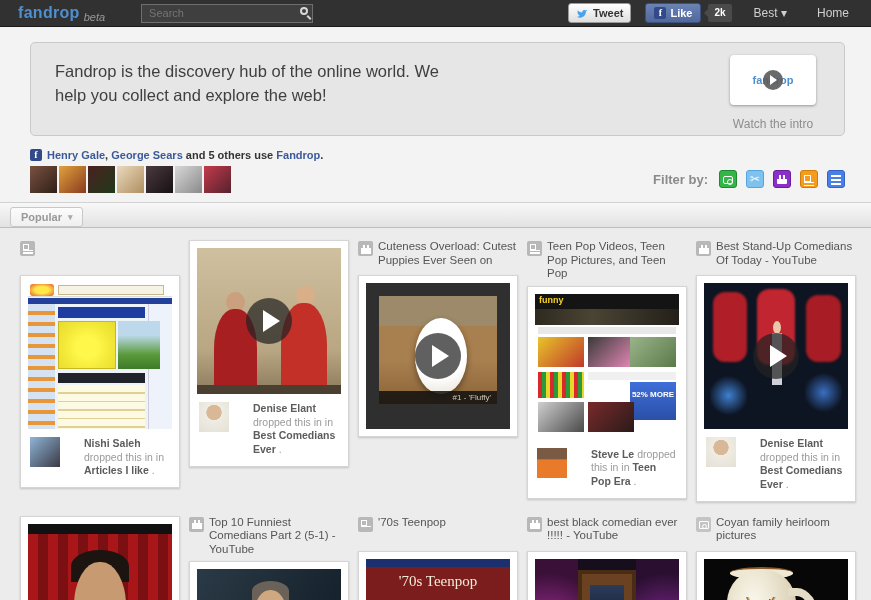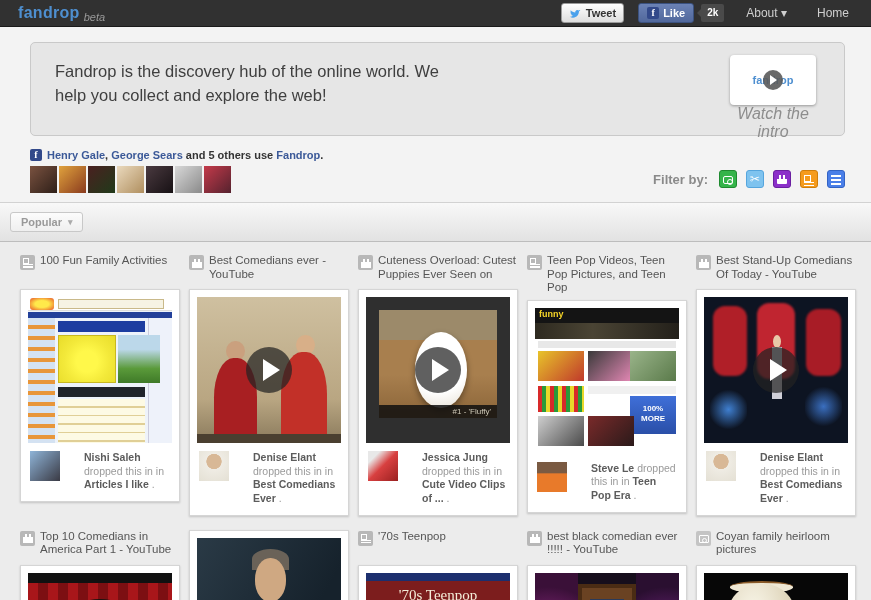--- a/index.html
+++ b/index.html
@@ -27,21 +27,21 @@
   .hero { display:flex; margin:15px 26px 0 30px; gap:13px; }
   .hero-box { background:#e6e6e6; border:1px solid #c9c9c9; border-radius:5px; height:94px; position:relative; }
   .hero-left { flex:1; }
   .hero-right { width:275px; display:flex; align-items:center; justify-content:center; gap:18px; }
   .tagline { position:absolute; left:24px; top:17px; width:400px; font-size:16.5px; color:#3f3f3f; line-height:1.45; }
   .intro { position:absolute; right:28px; top:12px; width:86px; text-align:center; cursor:pointer; }
   .intro-thumb { background:#fff; border-radius:4px; height:50px; box-shadow:0 1px 3px rgba(0,0,0,.35); position:relative; display:flex; align-items:center; justify-content:center; }
   .intro-logo { color:#4e8fd0; font-weight:bold; font-size:11px; }
   .intro-play { position:absolute; left:50%; top:50%; width:20px; height:20px; margin:-10px 0 0 -10px; background:rgba(90,90,90,.9); border-radius:50%; }
   .intro-play::after { content:""; position:absolute; left:7px; top:5px; border-left:7px solid #fff; border-top:5px solid transparent; border-bottom:5px solid transparent; }
-  .intro-caption { font-size:16px; color:#8d8d8d; margin-top:0;font-style:italic; }
+  .intro-caption { font-size:12px; color:#8d8d8d; margin-top:12px; }
   .btn-invite { background:linear-gradient(#5a8bed,#3f6fd8); border:1px solid #2f5cc0; color:#fff; font-size:13px; border-radius:4px; padding:6px 14px; cursor:pointer; }
   .btn-login { background:linear-gradient(#adadad,#969696); border:1px solid #8a8a8a; color:#fff; font-size:13px; border-radius:4px; padding:6px 16px; cursor:pointer; }
   .hero-divider { width:1px; height:34px; background:#bdbdbd; }
 
   
   .social-row { display:flex; justify-content:space-between; margin:13px 26px 0 30px; }
   .fb-line { display:flex; align-items:center; gap:5px; font-size:11px; font-weight:bold; color:#333; }
   .fb-line .lnk { color:#3b5998; cursor:pointer; }
   .friend-avatars { display:flex; gap:2px; margin-top:5px; }
   .fav { width:27px; height:27px; cursor:pointer; }
@@ -59,21 +59,21 @@
   .f-videos { background:#8b2fc9; border:1px solid #6a1fa0; }
   .f-videos::before { content:""; position:absolute; left:3px; top:4px; right:3px; bottom:3px; background:#fff; border-radius:1px; }
   .f-videos::after { content:""; position:absolute; left:3px; top:4px; right:3px; height:4px; background:repeating-linear-gradient(90deg,#8b2fc9 0 2px,#fff 2px 4px); }
   .f-articles { background:#f59b1d; border:1px solid #cf7d0a; }
   .f-articles::before { content:""; position:absolute; left:3px; top:4px; width:5px; height:5px; border:1.5px solid #fff; }
   .f-articles::after { content:""; position:absolute; left:3px; right:3px; top:11px; height:4px; background:repeating-linear-gradient(#fff 0 1.5px,#f59b1d 1.5px 3px); }
   .f-text { background:#4a7fe8; border:1px solid #3363c4; }
   .f-text::before { content:""; position:absolute; left:3px; right:3px; top:4px; height:10px; background:repeating-linear-gradient(#fff 0 2px,#4a7fe8 2px 4px); }
 
   
-  .toolbar { margin-top:9px; height:40px; background:linear-gradient(#f8f8f8,#e2e2e2); border-top:1px solid #d2d2d2; border-bottom:1px solid #bdbdbd; display:flex; align-items:center; padding:0 10px; }
+  .toolbar { margin-top:9px; height:26px; background:linear-gradient(#f8f8f8,#e2e2e2); border-top:1px solid #d2d2d2; border-bottom:1px solid #bdbdbd; display:flex; align-items:flex-end; padding:0 10px; }
   .popular-btn { background:linear-gradient(#fcfcfc,#efefef); border:1px solid #c8c8c8; border-radius:3px; color:#999; font-size:11px; font-weight:bold; padding:3px 10px; display:flex; gap:6px; align-items:center; cursor:pointer; }
   .caret { font-size:9px; color:#aaa; }
 
   
   .grid { background:#ececec; padding:12px 20px 0 20px; display:grid; grid-template-columns:repeat(5,1fr); column-gap:9px; row-gap:14px; min-height:400px; }
   .cell { width:160px; }
   .card-title { display:flex; gap:5px; min-height:30px; margin-bottom:5px; cursor:pointer; }
   .card-title .txt { font-size:11.5px; color:#555; line-height:1.18; }
   .ticon { flex:0 0 15px; width:15px; height:15px; border-radius:2px; background:#b8b8b8; position:relative; margin-top:1px; }
   .ticon-video::before { content:""; position:absolute; left:2.5px; top:3.5px; right:2.5px; bottom:2.5px; background:#fff; }
@@ -171,35 +171,39 @@
       radial-gradient(3px 3px at 70% 6%, #8a5a28 40%, transparent 45%),
       linear-gradient(115deg, transparent 46%, #96662e 48%, transparent 52%),
       linear-gradient(65deg, transparent 46%, #96662e 48%, transparent 52%); }
 </style>
 </head>
 <body>
 
 <header class="topbar">
   <span class="logo">fandrop</span>
   <span class="logo-beta">beta</span>
+  <div class="searchbox">
+    <input placeholder="Search" style="">
+    <span class="mag"></span>
+  </div>
   <div class="topbar-right">
     <span class="tweet-btn">
       <svg width="13" height="13" viewBox="0 0 24 24">
           <path fill="#4aa1ec" d="M21 7c-.7.3-1.5.5-2.2.6.8-.5 1.4-1.2 1.7-2.1-.8.4-1.6.8-2.5 1A3.9 3.9 0 0 0 11.5 10C8.2 9.8 5.2 8.3 3.2 5.9c-.9 1.5-.4 3.4 1 4.4-.6 0-1.2-.2-1.7-.5 0 1.8 1.3 3.3 3 3.7-.6.2-1.2.2-1.8.1.5 1.5 1.9 2.6 3.6 2.6A7.9 7.9 0 0 1 1.5 18 11 11 0 0 0 7.4 19.7c7 0 10.9-5.8 10.9-10.9v-.5c.8-.5 1.4-1.2 1.9-2z"></path>
         </svg>
       <span>Tweet</span>
     </span>
     <span class="like-wrap">
       <span class="like-btn">
         <span class="fb-f">f</span>
         <span>Like</span>
       </span>
       <span class="like-count">2k</span>
     </span>
-    <span class="nav-link">About ▾</span>
+    <span class="nav-link">Best ▾</span>
     <span class="nav-link">Home</span>
   </div>
 </header>
 
 <section class="hero">
   <div class="hero-box hero-left">
     <div class="tagline">Fandrop is the discovery hub of the online world.  We help you collect and explore the web!</div>
     <div class="intro">
       <div class="intro-thumb">
         <span class="intro-logo">fandrop</span>
@@ -241,21 +245,20 @@
     <span>Popular</span>
     <span class="caret">▾</span>
   </span>
 </div>
 
 <main class="grid">
 
   <div class="cell">
     <div class="card-title">
       <span class="ticon ticon-article"></span>
-      <span class="txt">100 Fun Family Activities</span>
     </div>
     <div class="card">
       <div class="thumb th-family">
         <span class="dec a1"></span>
           <span class="dec a2"></span>
         <span class="dec a3"></span>
           <span class="dec a4"></span>
         <span class="dec a5"></span>
           <span class="dec a6"></span>
         <span class="dec a7"></span>
@@ -265,24 +268,20 @@
         <span class="dec a11"></span>
       </div>
       <div class="foot">
         <span class="foot-avatar" style="background:linear-gradient(135deg,#8fb4d8,#3a3a44)"></span>
         <span class="foot-text"><b>Nishi Saleh</b> <span>dropped this in</span> in <b>Articles I like</b> <span>.</span></span>
       </div>
     </div>
   </div>
 
   <div class="cell">
-    <div class="card-title">
-      <span class="ticon ticon-video"></span>
-      <span class="txt">Best Comedians ever - YouTube</span>
-    </div>
     <div class="card">
       <div class="thumb th-reddress">
         <span class="dec b3"></span>
           <span class="dec b4"></span>
         <span class="dec b1"></span>
           <span class="dec b2"></span>
         <span class="dec b5"></span>
         <span class="play"></span>
       </div>
       <div class="foot">
@@ -296,44 +295,40 @@
     <div class="card-title">
       <span class="ticon ticon-video"></span>
       <span class="txt">Cuteness Overload: Cutest Puppies Ever Seen on</span>
     </div>
     <div class="card">
       <div class="thumb th-cat">
         <span class="dec c1"></span>
         <span class="dec c2"></span>
         <span class="dec c3">#1 - 'Fluffy'</span>
         <span class="play"></span>
-      </div>
-      <div class="foot">
-        <span class="foot-avatar" style="background:linear-gradient(135deg,#e8e8e8 20%,#d84040 50%,#9a2020)"></span>
-        <span class="foot-text"><b>Jessica Jung</b> <span>dropped this in</span> in <b>Cute Video Clips of ...</b> <span>.</span></span>
       </div>
     </div>
   </div>
 
   <div class="cell">
     <div class="card-title">
       <span class="ticon ticon-article"></span>
       <span class="txt">Teen Pop Videos, Teen Pop Pictures, and Teen Pop</span>
     </div>
     <div class="card">
       <div class="thumb th-funny">
         <span class="dec d1">funny</span>
         <span class="dec d2"></span>
           <span class="dec d3"></span>
         <span class="dec d4"></span>
           <span class="dec d5"></span>
         <span class="dec d6"></span>
           <span class="dec d7"></span>
         <span class="dec d8"></span>
-        <span class="dec d9">100% MORE</span>
+        <span class="dec d9">52% MORE</span>
         <span class="dec d10"></span>
           <span class="dec d11"></span>
       </div>
       <div class="foot">
         <span class="foot-avatar" style="background:linear-gradient(#7a5a42 35%,#e87a2a 40%)"></span>
         <span class="foot-text"><b>Steve Le</b> <span>dropped this in</span> in <b>Teen Pop Era</b> <span>.</span></span>
       </div>
     </div>
   </div>
 
@@ -354,35 +349,35 @@
         <span class="play"></span>
       </div>
       <div class="foot">
         <span class="foot-avatar" style="background:radial-gradient(circle at 50% 35%,#d8b896 30%,#efece4 32%,#e4e0d4)"></span>
         <span class="foot-text"><b>Denise Elant</b> <span>dropped this in</span> in <b>Best Comedians Ever</b> <span>.</span></span>
       </div>
     </div>
   </div>
 
   <div class="cell">
-    <div class="card-title">
-      <span class="ticon ticon-video"></span>
-      <span class="txt">Top 10 Comedians in America Part 1 - YouTube</span>
-    </div>
     <div class="card">
       <div class="thumb th-curtain">
         <span class="dec g1"></span>
           <span class="dec g3"></span>
         <span class="dec g2"></span>
 
       </div>
     </div>
   </div>
 
   <div class="cell">
+    <div class="card-title">
+      <span class="ticon ticon-video"></span>
+      <span class="txt">Top 10 Funniest Comedians Part 2 (5-1) - YouTube</span>
+    </div>
     <div class="card">
       <div class="thumb th-navy">
         <span class="dec h2"></span>
           <span class="dec h1"></span>
 
       </div>
     </div>
   </div>
 
   <div class="cell">

